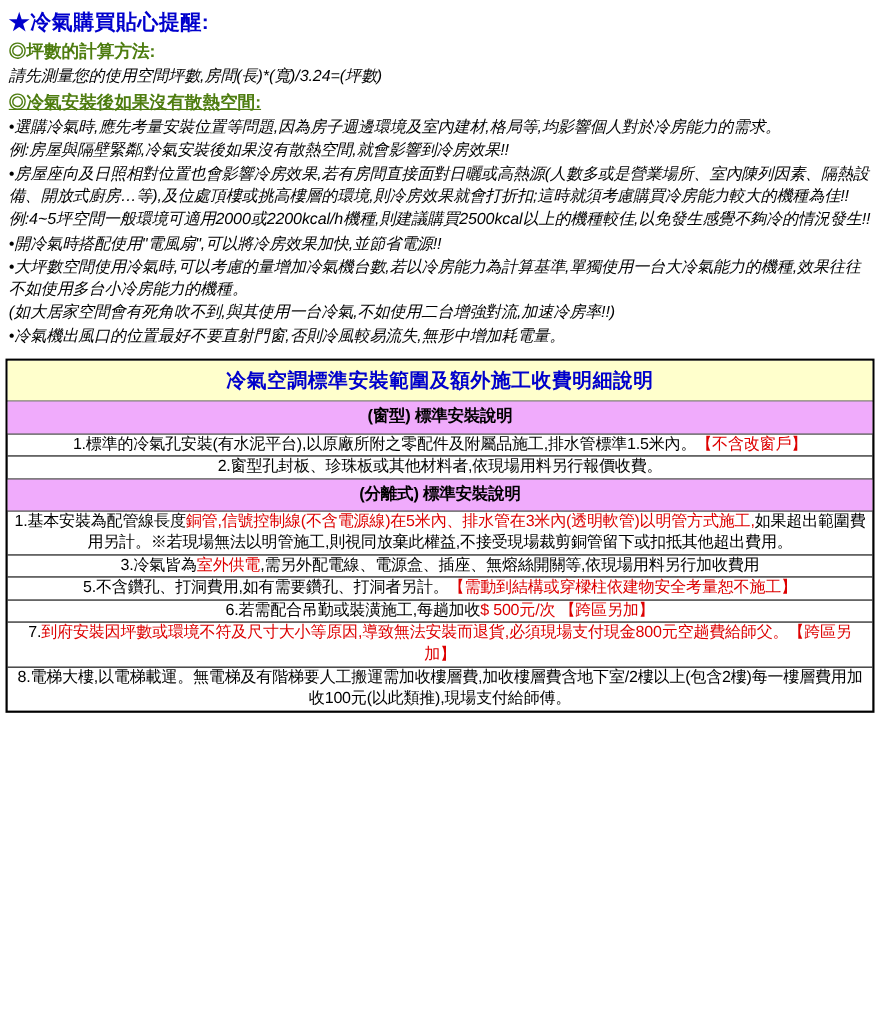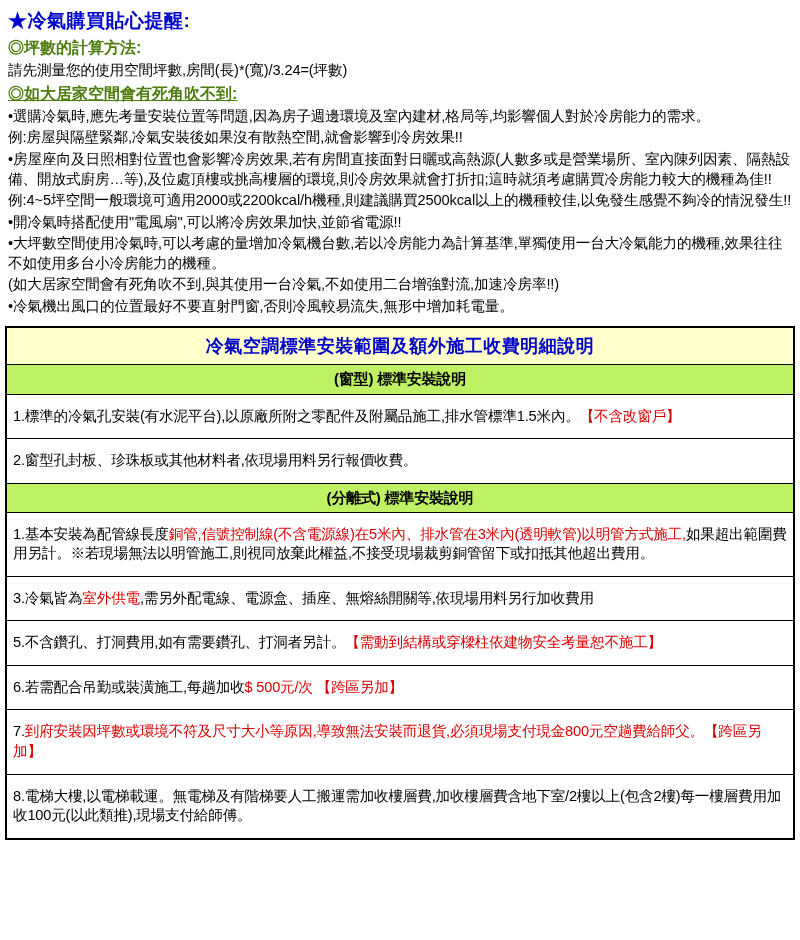--- a/index.html
+++ b/index.html
@@ -40,73 +40,75 @@
     font-size: 16px;
     margin: 3px 0 2px 2px;
   }
   .sub-head-underline {
     text-decoration: underline;
   }
   .para {
     margin: 2px 0 2px 2px;
     font-size: 14.6px;
     letter-spacing: -0.1px;
+    font-style: italic;
   }
 
   
   .tbl {
     margin: 10px 5px 0 5px;
     border: 2px solid #000000;
     border-collapse: collapse;
     width: 790px;
     box-sizing: border-box;
   }
   .tbl .row {
     border-bottom: 1.5px solid #000000;
   }
   .tbl .row:last-child {
     border-bottom: none;
   }
   .cell {
-    padding: 12px 6px;
+    padding: 0 6px;
     font-size: 14.6px;
     letter-spacing: -0.2px;
+    text-align: center;
   }
   .hdr-main {
     background: #ffffcc;
     color: #0000cc;
     font-weight: bold;
     font-size: 18px;
     text-align: center;
     padding: 6px 16px;
     letter-spacing: 0.5px;
   }
   .hdr-sub {
-    background: #bef264;
+    background: #f0abfc;
     font-weight: bold;
     text-align: center;
     font-size: 15px;
     padding: 4px;
   }
   .red {
     color: #dd0000;
   }
 </style>
 </head>
 <body>
 
 <div class="page">
 
   <div class="tips">
     <div class="tips-title">★冷氣購買貼心提醒:</div>
 
     <div class="sub-head">◎坪數的計算方法:</div>
     <div class="para">請先測量您的使用空間坪數,房間(長)*(寬)/3.24=(坪數)</div>
 
-    <div class="sub-head sub-head-underline">◎如大居家空間會有死角吹不到:</div>
+    <div class="sub-head sub-head-underline">◎冷氣安裝後如果沒有散熱空間:</div>
     <div class="para">•選購冷氣時,應先考量安裝位置等問題,因為房子週邊環境及室內建材,格局等,均影響個人對於冷房能力的需求。</div>
     <div class="para">例:房屋與隔壁緊鄰,冷氣安裝後如果沒有散熱空間,就會影響到冷房效果!!</div>
     <div class="para">•房屋座向及日照相對位置也會影響冷房效果,若有房間直接面對日曬或高熱源(人數多或是營業場所、室內陳列因素、隔熱設備、開放式廚房…等),及位處頂樓或挑高樓層的環境,則冷房效果就會打折扣;這時就須考慮購買冷房能力較大的機種為佳!!</div>
     <div class="para">例:4~5坪空間一般環境可適用2000或2200kcal/h機種,則建議購買2500kcal以上的機種較佳,以免發生感覺不夠冷的情況發生!!</div>
     <div class="para">•開冷氣時搭配使用"電風扇",可以將冷房效果加快,並節省電源!!</div>
     <div class="para">•大坪數空間使用冷氣時,可以考慮的量增加冷氣機台數,若以冷房能力為計算基準,單獨使用一台大冷氣能力的機種,效果往往不如使用多台小冷房能力的機種。</div>
     <div class="para">(如大居家空間會有死角吹不到,與其使用一台冷氣,不如使用二台增強對流,加速冷房率!!)</div>
     <div class="para">•冷氣機出風口的位置最好不要直射門窗,否則冷風較易流失,無形中增加耗電量。</div>
   </div>
 

